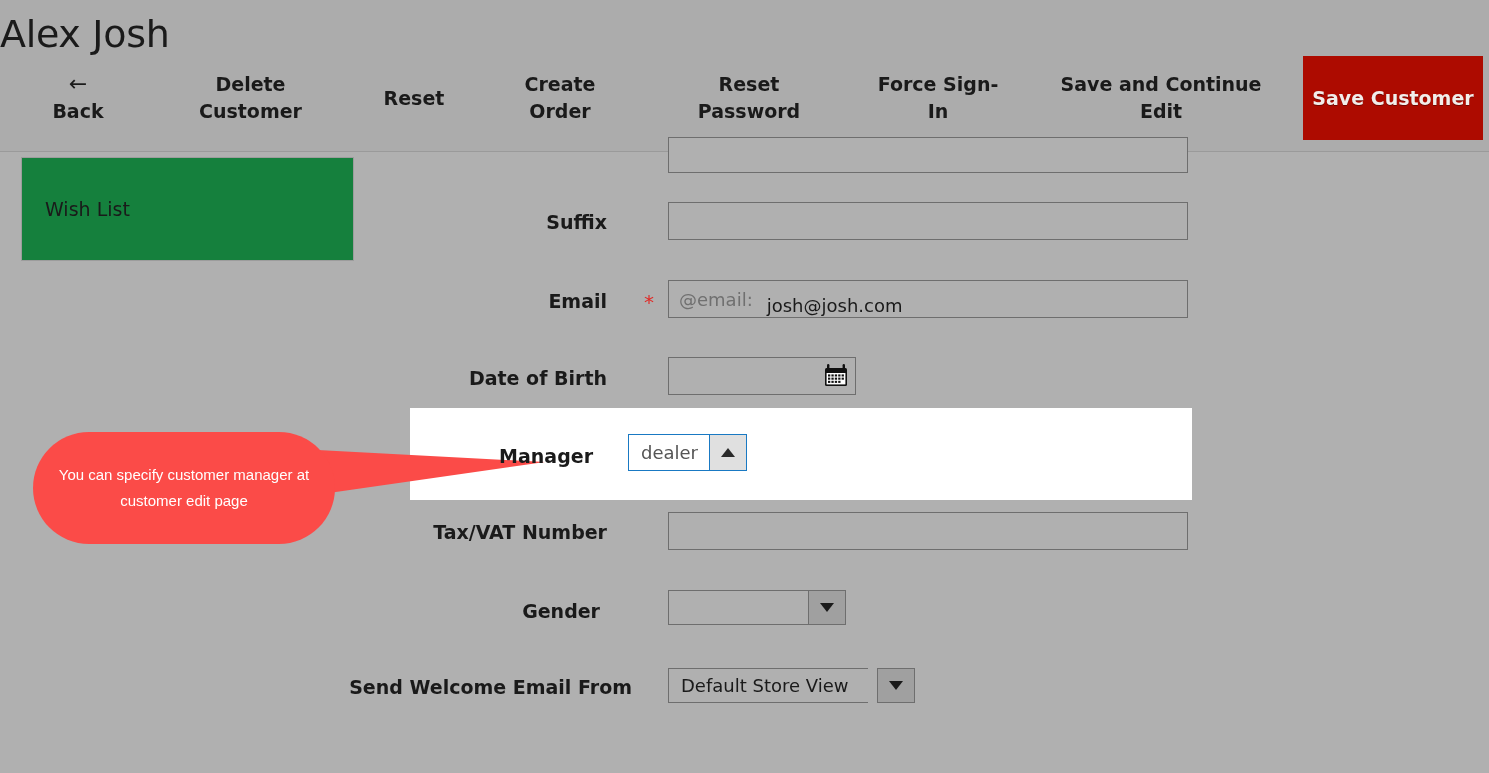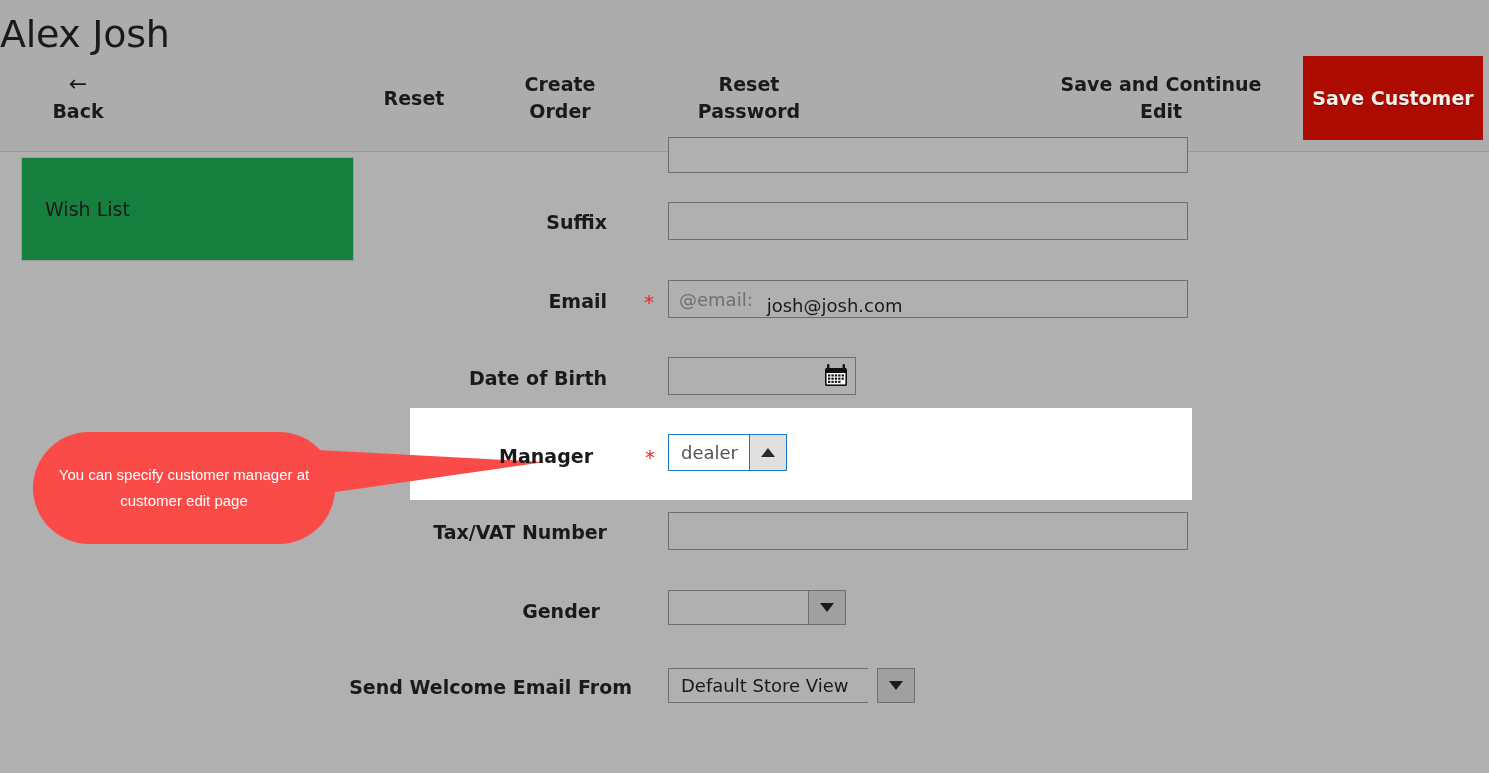--- a/index.html
+++ b/index.html
@@ -279,33 +279,39 @@
 
     <div class="page-title" style="left:0px;padding-left:0px;">Alex Josh</div>
 
     <div class="header-actions">
 
       <button class="hdr-btn" style="left:26px;width:104px;">
         <span class="back-arrow">←</span>
         <span class="lbl">Back</span>
       </button>
 
+      <button class="hdr-btn" style="left:172px;width:157px;">
+        <span class="lbl">Delete Customer</span>
+      </button>
 
       <button class="hdr-btn" style="left:359px;width:110px;">
         <span class="lbl">Reset</span>
       </button>
 
       <button class="hdr-btn" style="left:684px;width:130px;">
         <span class="lbl">Reset Password</span>
       </button>
 
       <button class="hdr-btn" style="left:505px;width:110px;">
         <span class="lbl">Create Order</span>
       </button>
 
+      <button class="hdr-btn" style="left:870px;width:136px;">
+        <span class="lbl">Force Sign-In</span>
+      </button>
 
       <button class="hdr-btn" style="left:1053px;width:216px;">
         <span class="lbl">Save and Continue Edit</span>
       </button>
 
       <button class="hdr-btn primary" style="left:1303px;width:180px;justify-content:center;">
         <span class="lbl">Save Customer</span>
       </button>
 
     </div>
@@ -352,21 +358,21 @@
         <rect x="11.8" y="17.8" width="2.3" height="2.1"></rect>
         <rect x="15.2" y="17.8" width="2.3" height="2.1"></rect>
       </g>
     </svg>
   </div>
 
   <div class="highlight-row"></div>
 
   <div class="field-label z-top" style="left:480px;top:445px;width:113px;text-align:right;">Manager</div>
   <div class="req-star z-top" style="left:645px;top:447px;">*</div>
-  <div class="select-wrap focused z-top" style="left:668px;top:434px;height:37px;">
+  <div class="select-wrap focused z-top" style="left:628px;top:434px;height:37px;">
     <div class="select-face" style="width:81px;">dealer</div>
     <div class="select-arrow">
       <span class="tri-up"></span>
     </div>
   </div>
 
   <div class="field-label" style="left:400px;top:521px;width:207px;text-align:right;">Tax/VAT Number</div>
   <input class="text-input" style="left: 668px; top: 512px; width: 520px; height: 38px;" value="">
 
   <div class="field-label" style="left:455px;top:600px;width:145px;">Gender</div>

